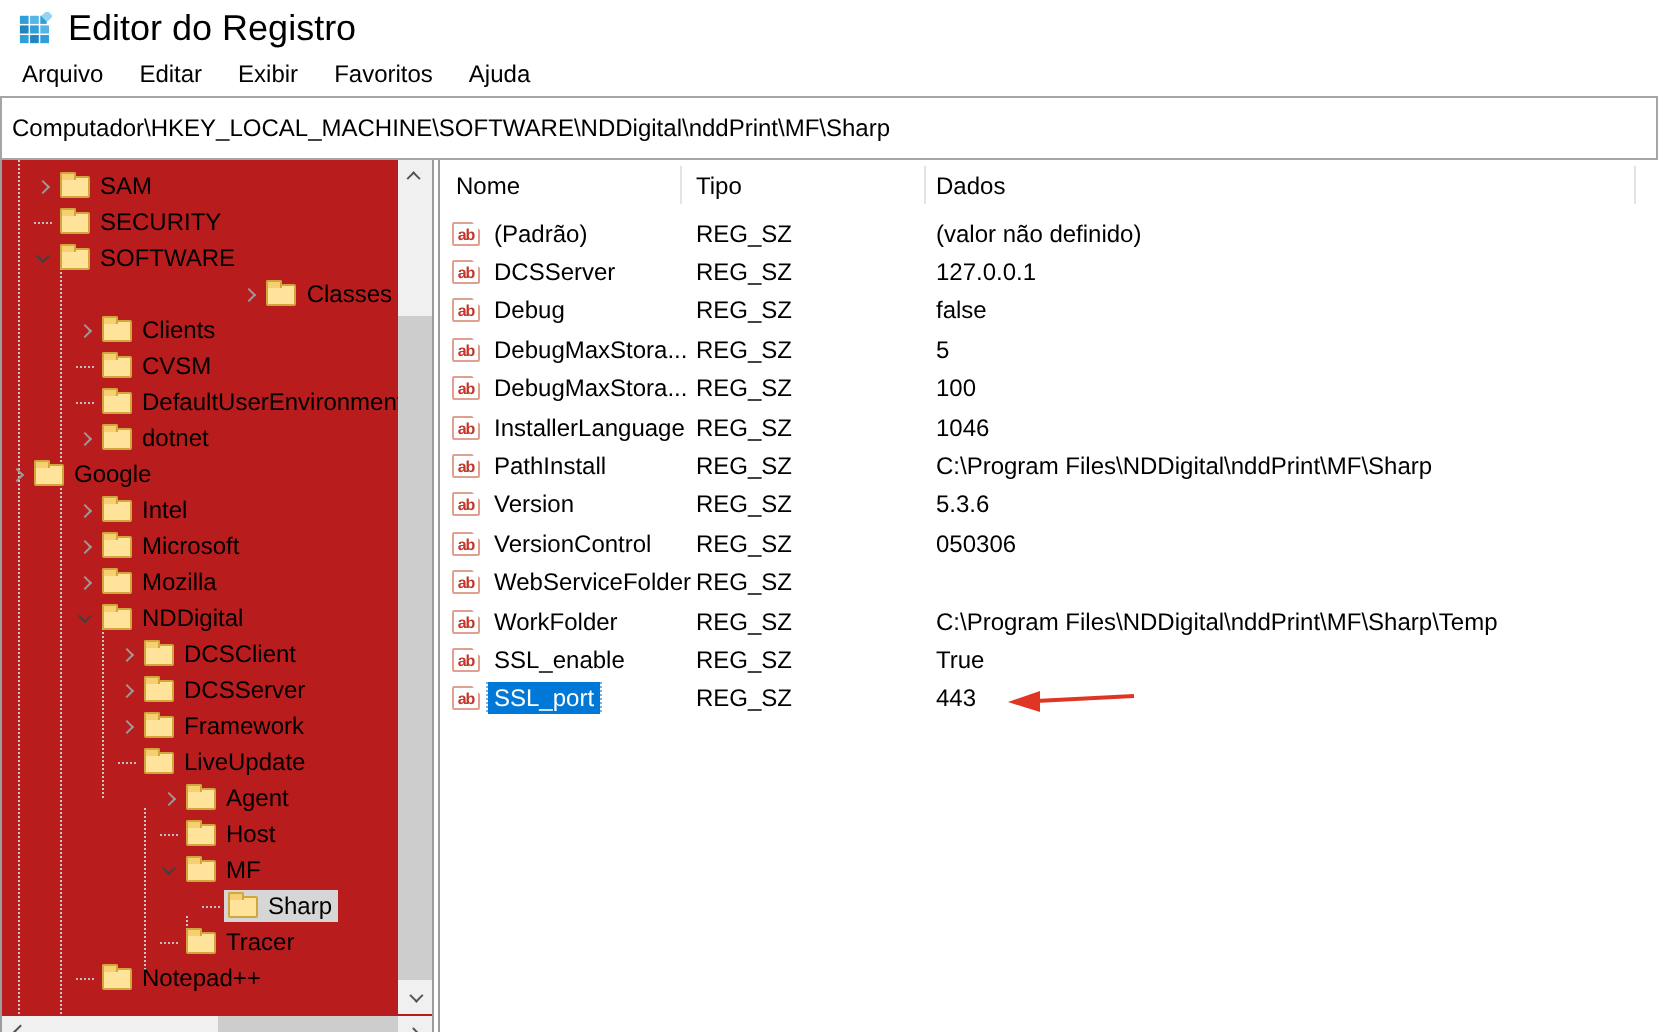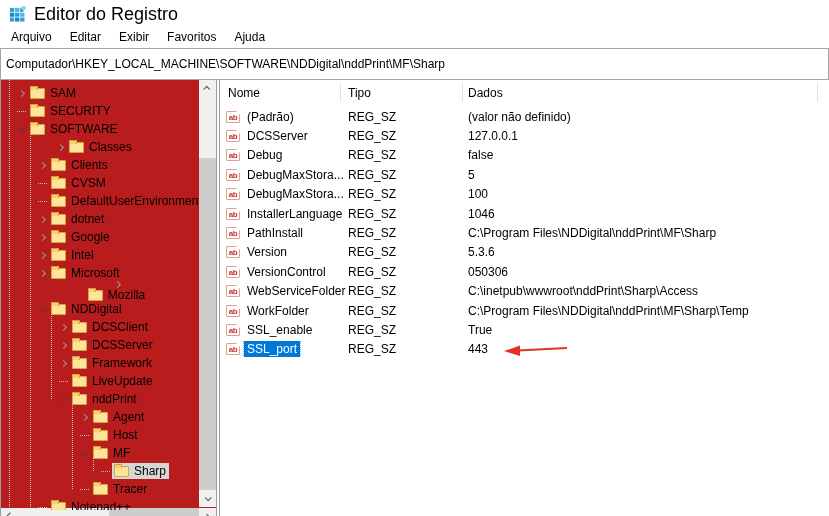--- a/index.html
+++ b/index.html
@@ -125,21 +125,21 @@
         </div>
         <div class="trow" style="padding-left: 13px;">
           <span class="chev-slot">
             <span class="chev e"></span>
           </span>
           <span class="tbody">
             <span class="folder"></span>
             <span class="tlabel">SOFTWARE</span>
           </span>
         </div>
-        <div class="trow" style="padding-left: 52px;">
+        <div class="trow" style="padding-left: 52px; justify-content: flex-end;">
           <span class="chev-slot">
             <span class="chev c"></span>
           </span>
           <span class="tbody">
             <span class="folder"></span>
             <span class="tlabel">Classes</span>
           </span>
         </div>
         <div class="trow" style="padding-left: 34px;">
           <span class="chev-slot">
@@ -170,21 +170,21 @@
         </div>
         <div class="trow" style="padding-left: 34px;">
           <span class="chev-slot">
             <span class="chev c"></span>
           </span>
           <span class="tbody">
             <span class="folder"></span>
             <span class="tlabel">dotnet</span>
           </span>
         </div>
-        <div class="trow" style="padding-left: 34px;">
+        <div class="trow" style="">
           <span class="chev-slot">
             <span class="chev c"></span>
           </span>
           <span class="tbody">
             <span class="folder"></span>
             <span class="tlabel">Google</span>
           </span>
         </div>
         <div class="trow" style="padding-left: 34px;">
           <span class="chev-slot">
@@ -197,21 +197,21 @@
         </div>
         <div class="trow" style="padding-left: 34px; text-align: center;">
           <span class="chev-slot">
             <span class="chev c"></span>
           </span>
           <span class="tbody">
             <span class="folder"></span>
             <span class="tlabel">Microsoft</span>
           </span>
         </div>
-        <div class="trow" style="padding-left: 34px; flex-direction: column;">
+        <div class="trow" style="padding-left: 34px;">
           <span class="chev-slot">
             <span class="chev c"></span>
           </span>
           <span class="tbody">
             <span class="folder"></span>
             <span class="tlabel">Mozilla</span>
           </span>
         </div>
         <div class="trow" style="padding-left: 34px;">
           <span class="chev-slot">
@@ -249,29 +249,20 @@
             <span class="tlabel">Framework</span>
           </span>
         </div>
         <div class="trow" style="padding-left: 55px;">
           <span class="chev-slot">
             <span class="stub"></span>
           </span>
           <span class="tbody">
             <span class="folder"></span>
             <span class="tlabel">LiveUpdate</span>
-          </span>
-        </div>
-        <div class="trow" style="padding-left: 55px;">
-          <span class="chev-slot">
-            <span class="chev e"></span>
-          </span>
-          <span class="tbody">
-            <span class="folder"></span>
-            <span class="tlabel">nddPrint</span>
           </span>
         </div>
         <div class="trow" style="padding-left: 76px;">
           <span class="chev-slot">
             <span class="chev c"></span>
           </span>
           <span class="tbody">
             <span class="folder"></span>
             <span class="tlabel">Agent</span>
           </span>
@@ -443,21 +434,20 @@
           <span class="cell data">050306</span>
         </div>
         <div class="lrow">
           <span class="cell name">
             <span class="regsz">
               <i>ab</i>
             </span>
             <span class="nm">WebServiceFolder</span>
           </span>
           <span class="cell type">REG_SZ</span>
-          <span class="cell data">C:\inetpub\wwwroot\nddPrint\Sharp\Access</span>
         </div>
         <div class="lrow">
           <span class="cell name">
             <span class="regsz">
               <i>ab</i>
             </span>
             <span class="nm">WorkFolder</span>
           </span>
           <span class="cell type">REG_SZ</span>
           <span class="cell data">C:\Program Files\NDDigital\nddPrint\MF\Sharp\Temp</span>

